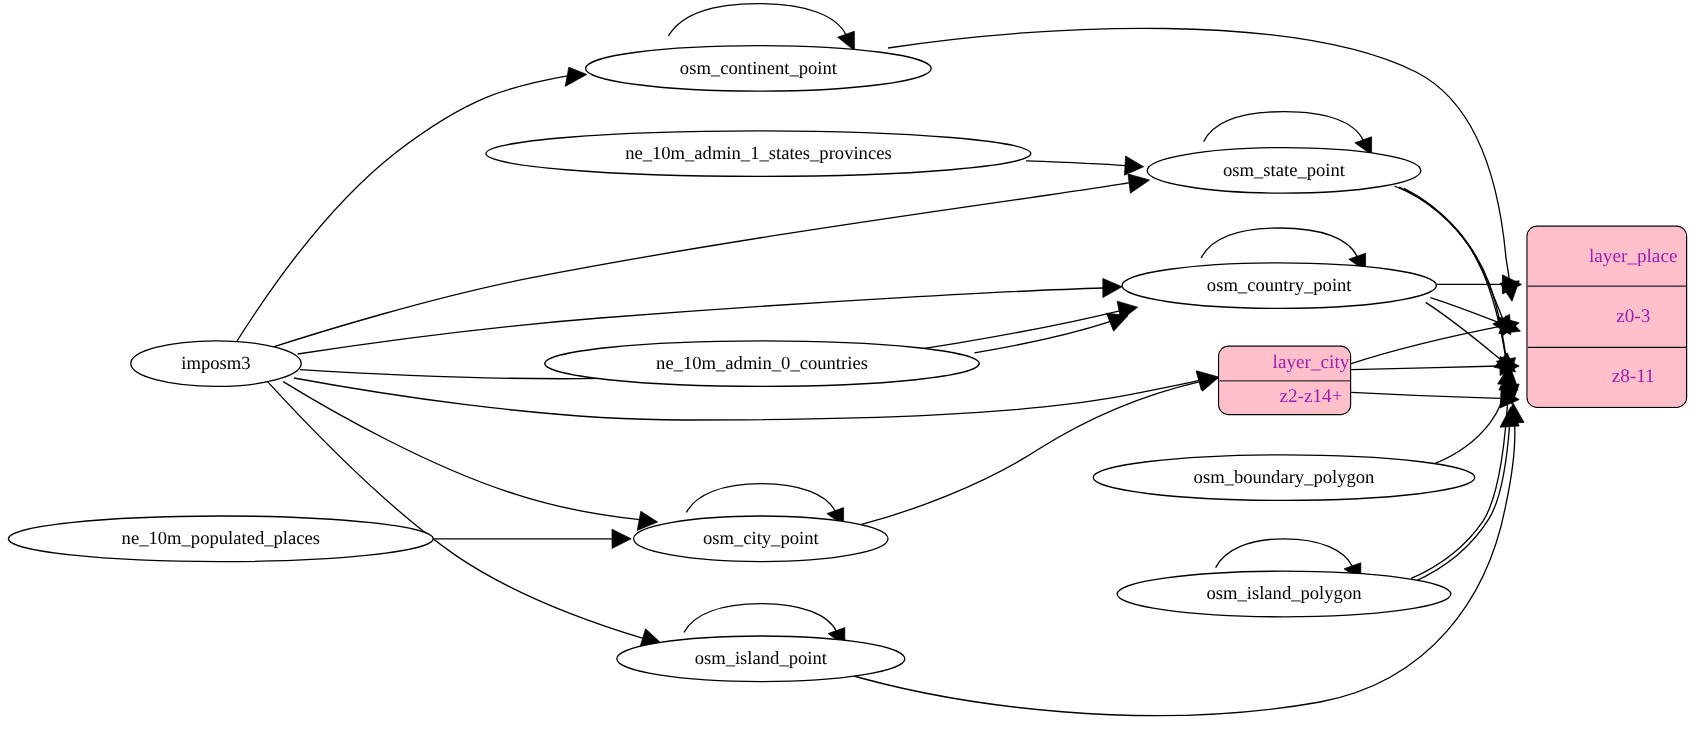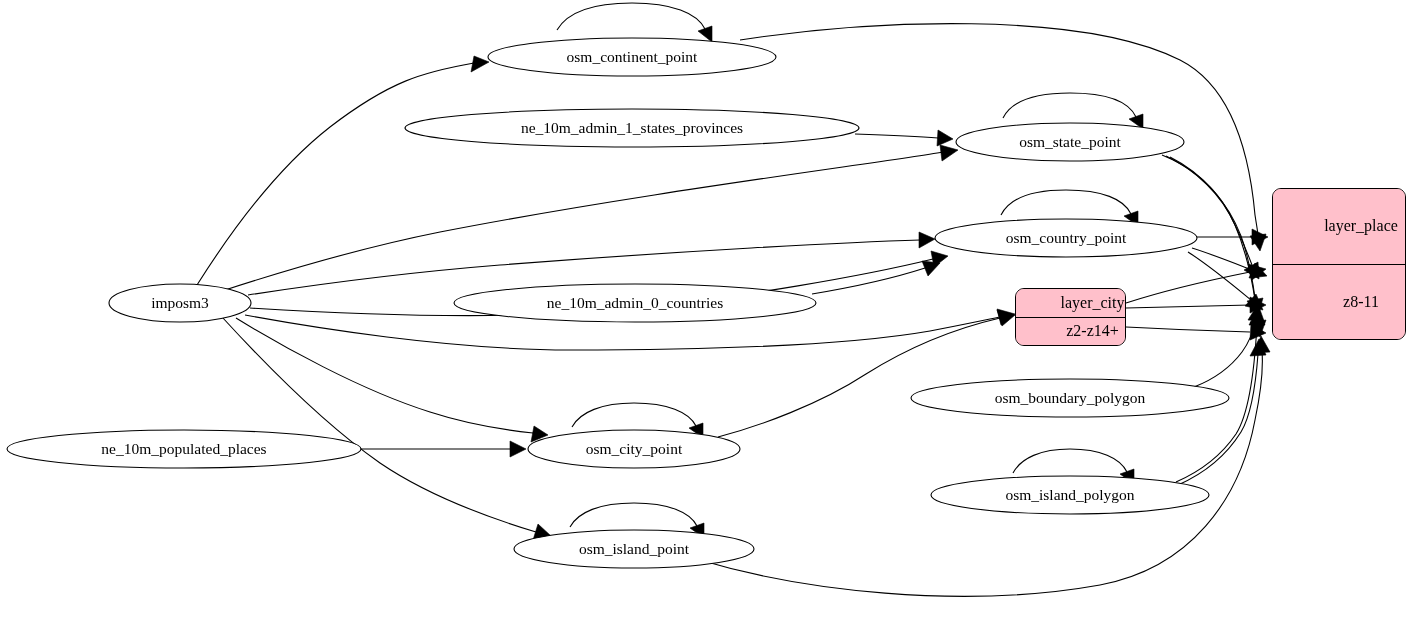--- a/index.html
+++ b/index.html
@@ -54,21 +54,21 @@
     display: flex;
     flex-direction: column;
   }
   .record-row {
     flex: 1 1 auto;
     display: flex;
     align-items: center;
     justify-content: center;
     font-family: "Liberation Serif", "DejaVu Serif", serif;
     font-size: 16px;
-    color: #000000;
+    color: #a21caf;
     background: #ffc0cb;
     border-bottom: 1px solid #000000;
     box-sizing: border-box;
     white-space: nowrap;
     padding-left: 44px;
   }
   .record-row:last-child {
     border-bottom: none;
   }
 </style>
@@ -293,20 +293,21 @@
       <g>
         <ellipse class="node-ellipse" cx="634" cy="549" rx="120" ry="19"></ellipse>
         <text class="node-label" x="634" y="550">osm_island_point</text>
       </g>
 
     </g>
   </svg>
 
   <div class="record-box" id="layer-place-box" style="left:1272px; top:188px; width:134px; height:152px;">
     <div class="record-row">layer_place</div>
+    <div class="record-row">z0-3</div>
     <div class="record-row">z8-11</div>
   </div>
 
   <div class="record-box" id="layer-city-box" style="left:1015px; top:288px; width:111px; height:58px;">
     <div class="record-row">layer_city</div>
     <div class="record-row">z2-z14+</div>
   </div>
 
 </div>
 

